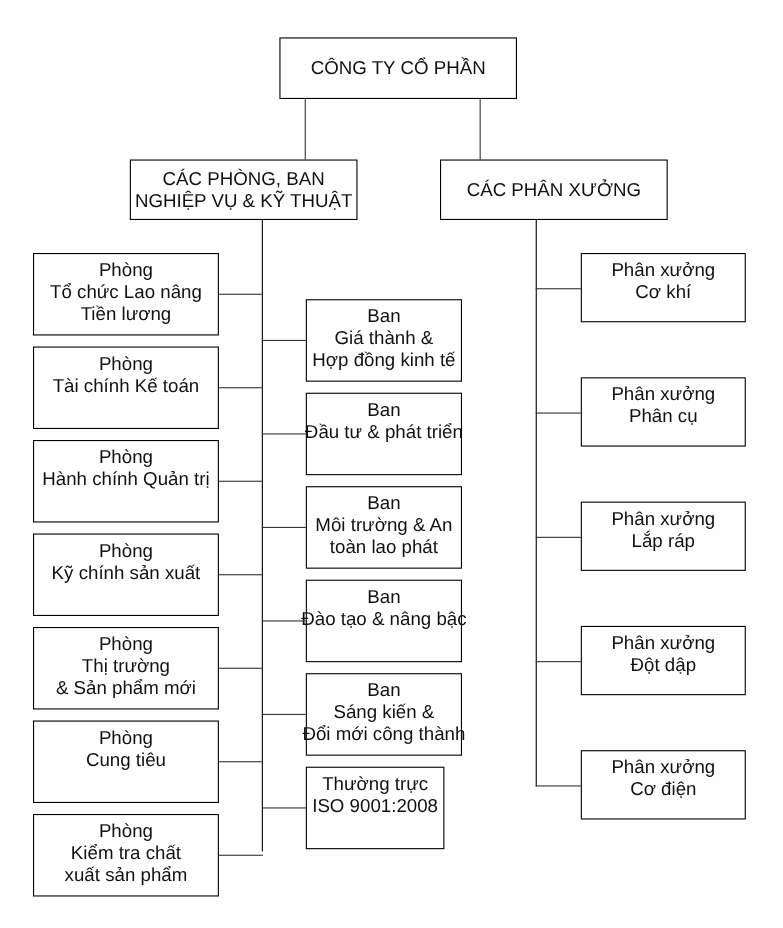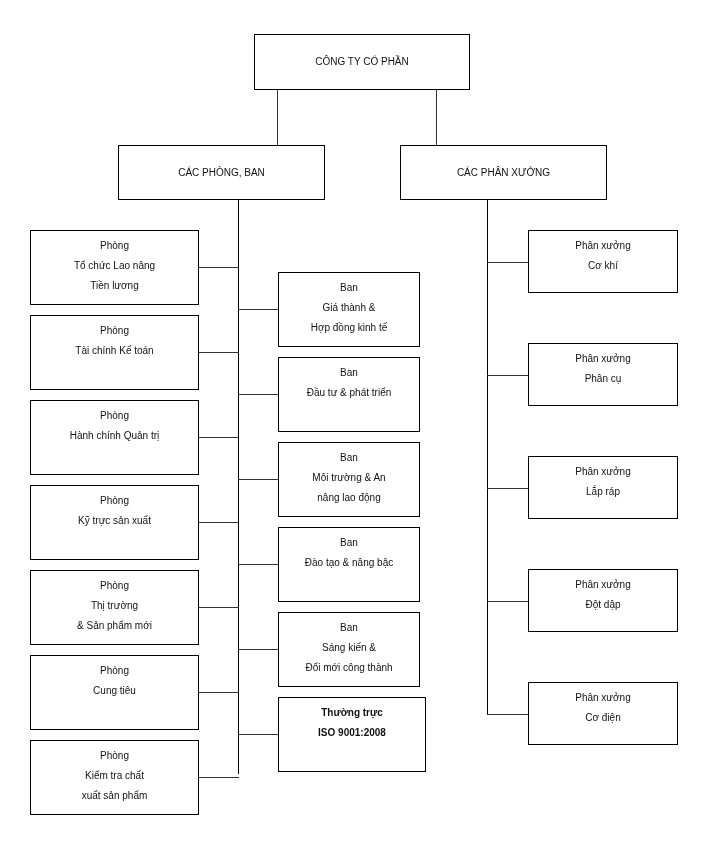--- a/index.html
+++ b/index.html
@@ -1,38 +1,39 @@
 <!DOCTYPE html>
 <html><head>
 <meta charset="utf-8">
 <style>
   html, body { margin: 0; padding: 0; background: #ffffff; }
   body { width: 712px; height: 844px; position: relative; overflow: hidden;
          font-family: "Liberation Sans", sans-serif; color: #111; }
   .box { position: absolute; box-sizing: border-box; border: 1.3px solid #000;
          background: #fff; display: flex; flex-direction: column; align-items: center;
-         text-align: center; font-size: 10px; line-height: 20px; }
+         text-align: center; font-size: 17px; line-height: 20px; }
   .box .ln { display: block; white-space: nowrap; }
   .box.top { padding-top: 5px; }
   .line { position: absolute; background: #333; }
   .h { height: 1px; }
   .v { width: 1px; }
 </style>
 </head>
 <body>
 
 <div class="box" style="left:254px; top:34px; width:216px; height:56px; justify-content:center;">
   <span class="ln">CÔNG TY CỔ PHẦN</span>
 </div>
 
 <div class="line v" style="left:277px; top:90px; height:56px;"></div>
 <div class="line v" style="left:436px; top:90px; height:56px;"></div>
 
 <div class="box" style="left:118px; top:145px; width:207px; height:55px; justify-content:center;">
   <span class="ln">CÁC PHÒNG, BAN</span>
+  <span class="ln">NGHIỆP VỤ &amp; KỸ THUẬT</span>
 </div>
 <div class="box" style="left:400px; top:145px; width:207px; height:55px; justify-content:center;">
   <span class="ln">CÁC PHÂN XƯỞNG</span>
 </div>
 
 <div class="line v" style="left:238px; top:200px; height:574px; background:#000;"></div>
 
 <div class="line v" style="left:487px; top:200px; height:515px; background:#000;"></div>
 
 <div id="dept-col">
@@ -47,21 +48,21 @@
       <span class="ln">Tài chính Kế toán</span>
     </div>
     <div class="line h" style="left: 199px; top: 352px; width: 40px;"></div>
     <div class="box top" style="left: 30px; top: 400px; width: 169px; height: 75px;">
       <span class="ln">Phòng</span>
       <span class="ln">Hành chính Quản trị</span>
     </div>
     <div class="line h" style="left: 199px; top: 437px; width: 40px;"></div>
     <div class="box top" style="left: 30px; top: 485px; width: 169px; height: 75px;">
       <span class="ln">Phòng</span>
-      <span class="ln">Kỹ trực sản xuất</span>
+      <span class="ln">Kỹ chính sản xuất</span>
     </div>
     <div class="line h" style="left: 199px; top: 522px; width: 40px;"></div>
     <div class="box top" style="left: 30px; top: 570px; width: 169px; height: 75px;">
       <span class="ln">Phòng</span>
       <span class="ln">Thị trường</span>
       <span class="ln">&amp; Sản phẩm mới</span>
     </div>
     <div class="line h" style="left: 199px; top: 607px; width: 40px;"></div>
     <div class="box top" style="left: 30px; top: 655px; width: 169px; height: 75px;">
       <span class="ln">Phòng</span>
@@ -84,35 +85,35 @@
     </div>
     <div class="line h" style="left: 238px; top: 309px; width: 40px;"></div>
     <div class="box top" style="left: 278px; top: 357px; width: 142px; height: 75px;">
       <span class="ln">Ban</span>
       <span class="ln">Đầu tư &amp; phát triển</span>
     </div>
     <div class="line h" style="left: 238px; top: 394px; width: 40px;"></div>
     <div class="box top" style="left: 278px; top: 442px; width: 142px; height: 75px;">
       <span class="ln">Ban</span>
       <span class="ln">Môi trường &amp; An</span>
-      <span class="ln">nâng lao động</span>
+      <span class="ln">toàn lao phát</span>
     </div>
     <div class="line h" style="left: 238px; top: 479px; width: 40px;"></div>
     <div class="box top" style="left: 278px; top: 527px; width: 142px; height: 75px;">
       <span class="ln">Ban</span>
       <span class="ln">Đào tạo &amp; nâng bậc</span>
     </div>
     <div class="line h" style="left: 238px; top: 564px; width: 40px;"></div>
     <div class="box top" style="left: 278px; top: 612px; width: 142px; height: 75px;">
       <span class="ln">Ban</span>
       <span class="ln">Sáng kiến &amp;</span>
       <span class="ln">Đổi mới công thành</span>
     </div>
     <div class="line h" style="left: 238px; top: 649px; width: 40px;"></div>
-    <div class="box top" style="left: 278px; top: 697px; width: 148px; height: 75px; font-weight: bold;">
+    <div class="box top" style="left: 278px; top: 697px; width: 126px; height: 75px;">
       <span class="ln">Thường trực</span>
       <span class="ln">ISO 9001:2008</span>
     </div>
     <div class="line h" style="left: 238px; top: 734px; width: 40px;"></div>
   </div>
 
 <div id="ws-col">
     <div class="box top" style="left: 528px; top: 230px; width: 150px; height: 63px;">
       <span class="ln">Phân xưởng</span>
       <span class="ln">Cơ khí</span>

